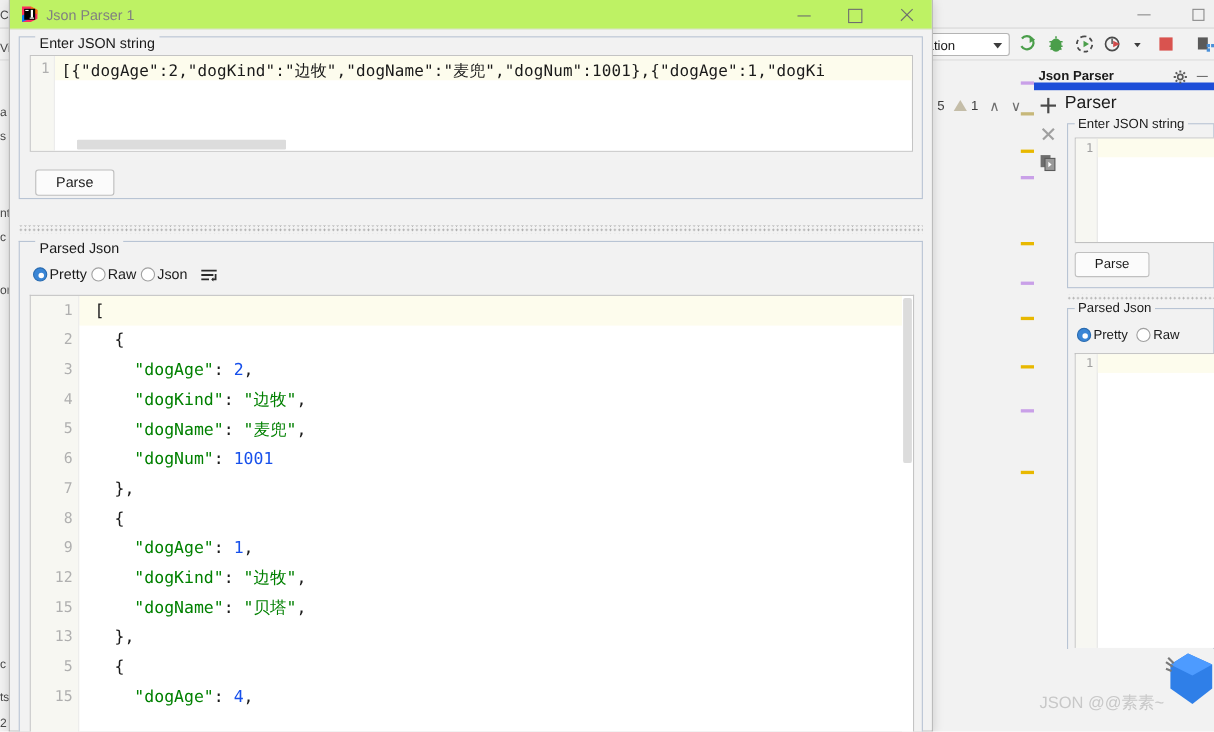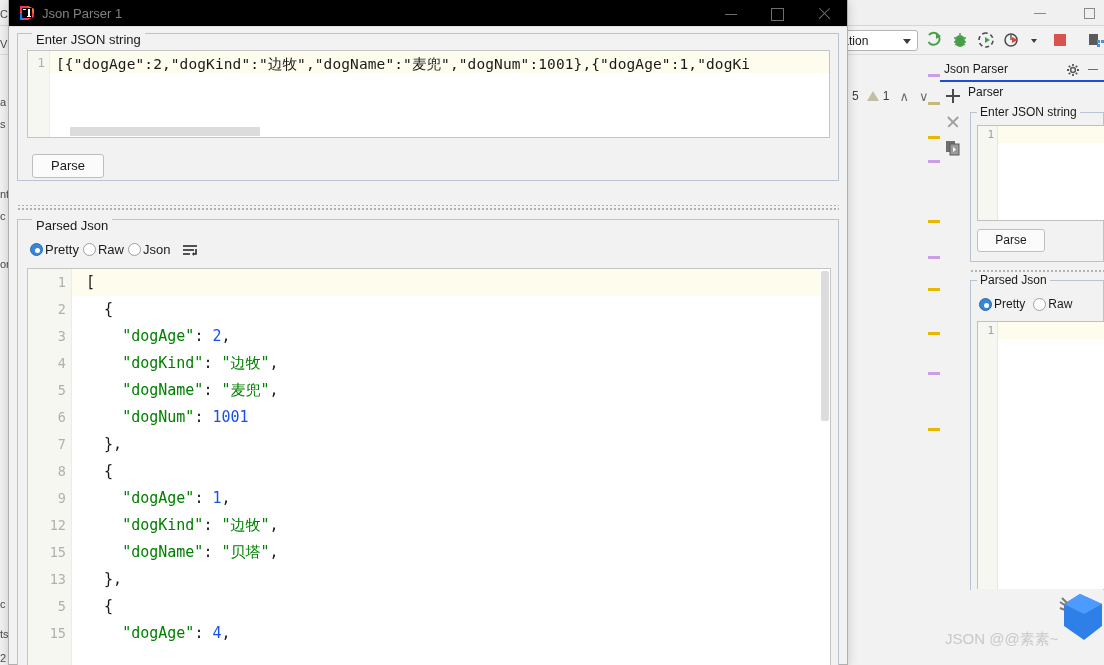--- a/index.html
+++ b/index.html
@@ -47,26 +47,26 @@
   .marker { position: absolute; left: 0; width: 12px; height: 3px; }
 
   .inspect-box { position: absolute; left: 836px; top: 84px; width: 106px; height: 24px;
     display: flex; align-items: center; gap: 4px; font-size: 12px; color: #3c3c3c; }
   .warn-tri { width: 0; height: 0; border-left: 6px solid transparent; border-right: 6px solid transparent; border-bottom: 10px solid #e8b24a; }
   .warn-tri.grey { border-bottom-color: #c4bda8; }
   .chev { color: #6e6e6e; font-size: 13px; }
 
   
   .toolwin { position: absolute; left: 940px; top: 58px; width: 164px; height: 530px; background: #f2f2f2; }
-  .toolwin-header { position: relative; height: 24px; border-bottom: 2px solid #1d4ed8; }
+  .toolwin-header { position: relative; height: 24px; border-bottom: 7px solid #1d4ed8; font-weight: bold; }
   .toolwin-title { position: absolute; left: 4px; top: 4px; font-size: 12px; color: #1a1a1a; }
   .gear { position: absolute; right: 24px; top: 5px; width: 14px; height: 14px; }
   .hide-dash { position: absolute; right: 6px; top: 11px; width: 10px; height: 1px; background: #6e6e6e; }
   .toolwin-tabbar { position: absolute; left: 0; top: 25px; width: 164px; height: 22px; }
-  .tw-tab { position: absolute; left: 28px; top: 2px; font-size: 12px; color: #1a1a1a; }
+  .tw-tab { position: absolute; left: 28px; top: 2px; font-size: 16px; color: #1a1a1a; }
   .tw-side { position: absolute; left: 0; top: 25px; width: 26px; height: 120px; }
   .tw-side-btn { position: relative; width: 26px; height: 26px; }
   .plus-v { position: absolute; left: 12px; top: 6px; width: 2px; height: 14px; background: #4a4a4a; }
   .plus-h { position: absolute; left: 6px; top: 12px; width: 14px; height: 2px; background: #4a4a4a; }
   .x1, .x2 { position: absolute; left: 6px; top: 12px; width: 14px; height: 1.5px; background: #a0a0a0; }
   .x1 { transform: rotate(45deg); } .x2 { transform: rotate(-45deg); }
 
   .tw-panel { position: absolute; left: 28px; top: 46px; width: 136px; height: 484px; }
   .grp { position: absolute; border: 1px solid #b8c4d4; }
   .grp-title { position: absolute; top: -8px; left: 6px; background: #f2f2f2; padding: 0 3px; font-size: 12px; color: #1a1a1a; }
@@ -97,21 +97,21 @@
   
   .bgfrag { position: absolute; font-size: 11px; color: #4a4a4a; white-space: nowrap; }
 
   
   .dialog {
     position: absolute; left: 8px; top: 0px; width: 840px; height: 665px;
     background: #f2f2f2; border: 1px solid #b0b0b0; border-top: none;
     box-shadow: 0 2px 10px rgba(0,0,0,0.18);
   }
   .dlg-title {
-    position: relative; height: 27px; background: #000000; border-bottom: 1px solid #e0e0e0;
+    position: relative; height: 27px; background: #bef264; border-bottom: 1px solid #e0e0e0;
   }
   .dlg-icon { position: absolute; left: 10px; top: 5px; width: 16px; height: 16px; }
   .dlg-title-text { position: absolute; left: 33px; top: 6px; font-size: 13px; color: #808080; }
   .dlg-winbtns { position: absolute; right: 0; top: 0; height: 27px; display: flex; }
   .dlg-wb { width: 46px; height: 27px; position: relative; }
   .dlg-wb .m { position: absolute; left: 16px; top: 14px; width: 12px; height: 1px; background: #6e6e6e; }
   .dlg-wb .q { position: absolute; left: 16px; top: 8px; width: 13px; height: 13px; border: 1px solid #6e6e6e; }
   .dlg-wb .c1, .dlg-wb .c2 { position: absolute; left: 16px; top: 13px; width: 15px; height: 1.4px; background: #6e6e6e; }
   .dlg-wb .c1 { transform: rotate(45deg); } .dlg-wb .c2 { transform: rotate(-45deg); }
 

